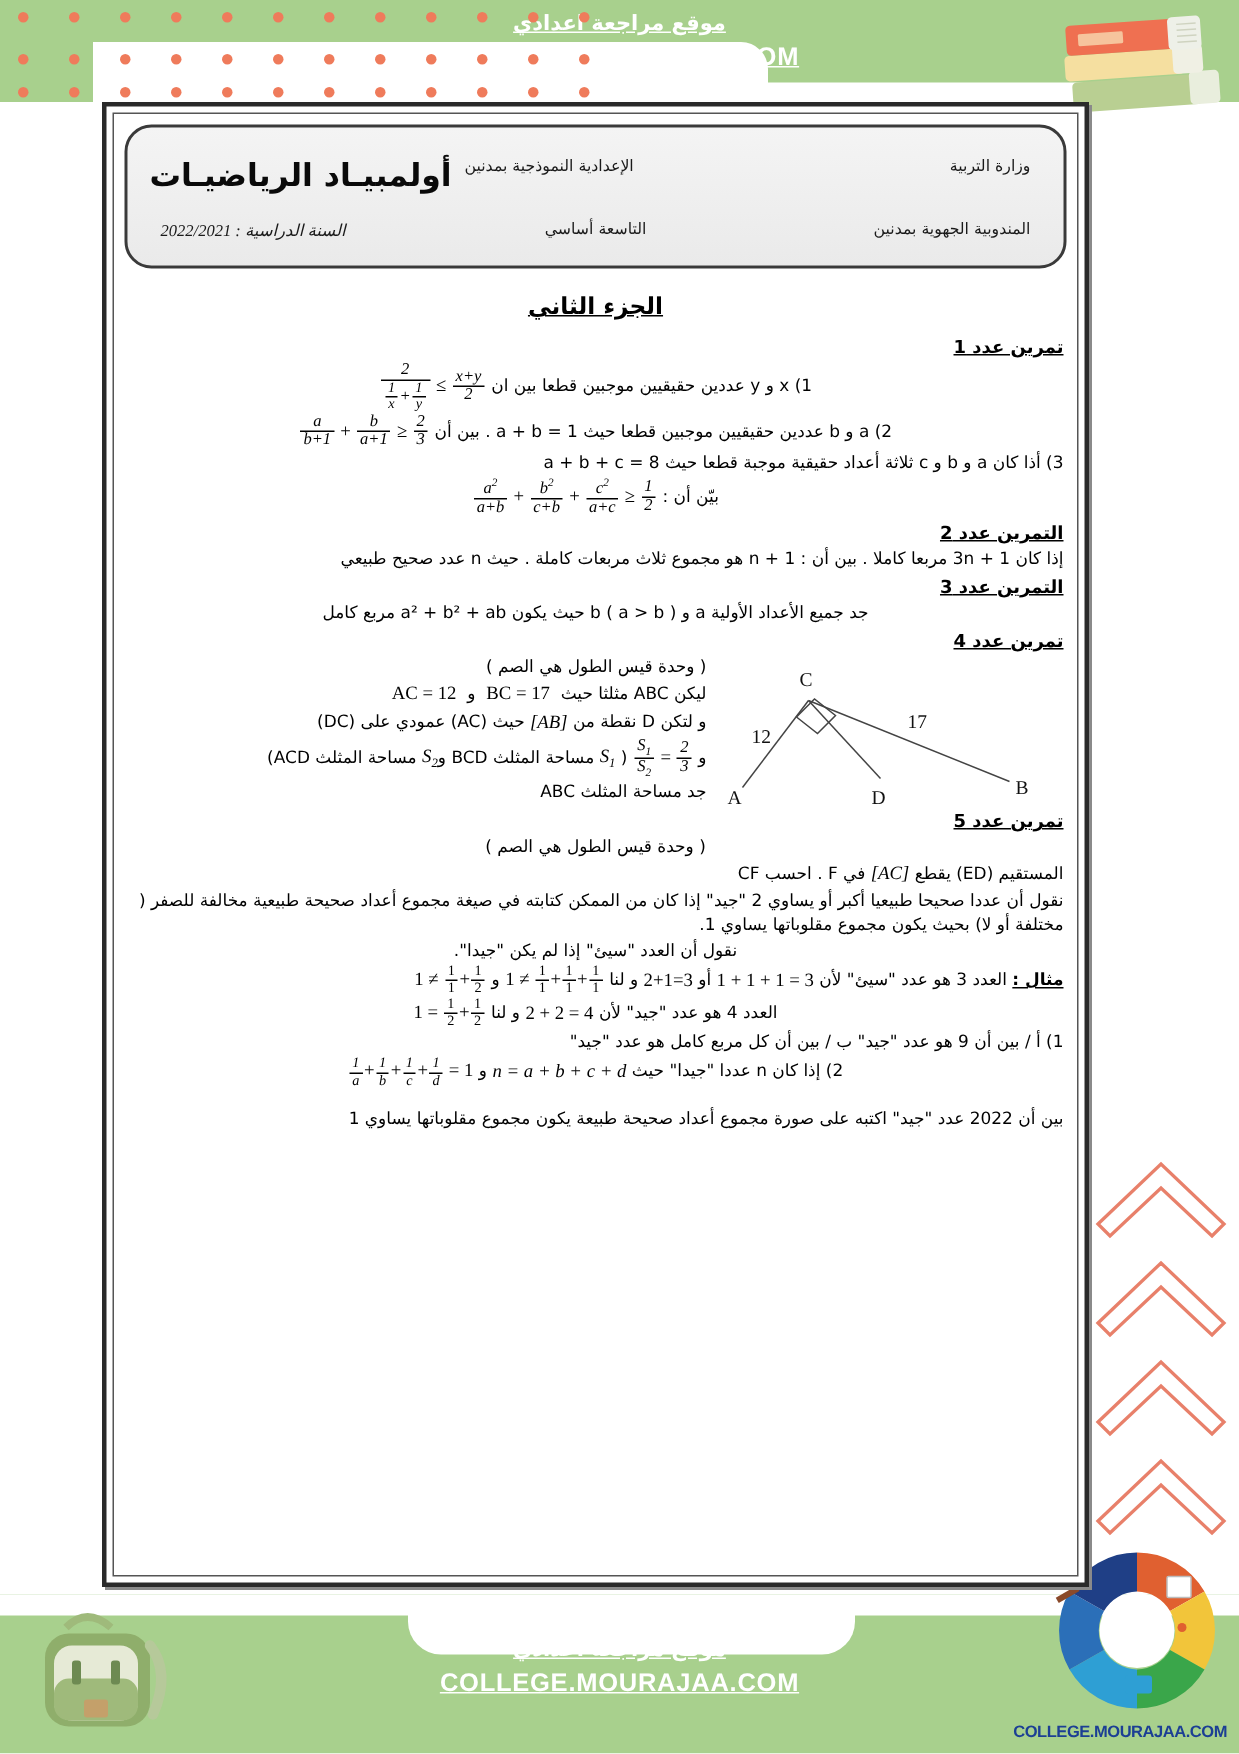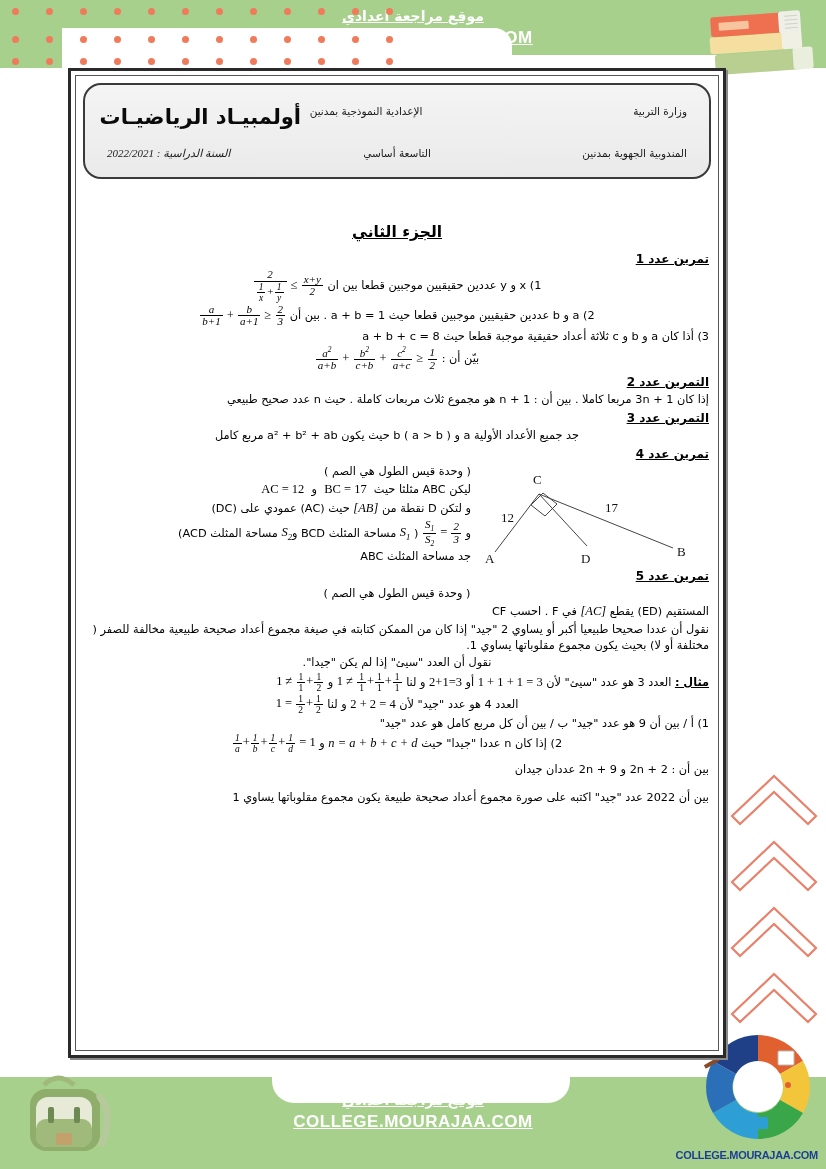--- a/index.html
+++ b/index.html
@@ -113,21 +113,21 @@
     font-size:21px; font-weight:bold; letter-spacing:1px;
     color:#0a0a0a;
   }
   .year { font-style:italic; font-family:"Liberation Serif", serif; font-size:11px; }
 
   
   .content {
     position:absolute; left:14px; top:120px; right:14px; bottom:8px;
     direction:rtl; text-align:right;
     font-family:"DejaVu Sans", sans-serif;
-    font-size:11.3px; color:#000; line-height:1.42;margin-top:28px;
+    font-size:11.3px; color:#000; line-height:1.42;
   }
   .part-title {
     text-align:center; font-size:15.5px; font-weight:bold;
     text-decoration:underline; margin:2px 0 8px 0;
   }
   .ex-head {
     font-size:12px; font-weight:bold; text-decoration:underline;
     margin:2px 0 1px 0; text-align:right;
   }
   .ln { margin:1px 0; }
@@ -395,21 +395,20 @@
 
     <div class="ln ctr">
       <span>2) إذا كان n عددا "جيدا" حيث</span>
       <span class="m">n = a + b + c + d</span>
       <span>و</span>
       <span class="m">
         <span class="frac"><span class="num">1</span><span class="den">a</span></span><span class="mu">+</span><span class="frac"><span class="num">1</span><span class="den">b</span></span><span class="mu">+</span><span class="frac"><span class="num">1</span><span class="den">c</span></span><span class="mu">+</span><span class="frac"><span class="num">1</span><span class="den">d</span></span><span class="mu"> = 1</span>
       </span>
     </div>
 
-    <div class="ln" style="margin-top:8px;">بين أن : 2n + 2 و 2n + 9 عددان جيدان</div>
 
 
     <div class="ln" style="margin-top:12px;">بين أن 2022 عدد "جيد" اكتبه  على صورة مجموع أعداد صحيحة طبيعة يكون مجموع مقلوباتها يساوي 1</div>
 
   </div>
 </div>
 
 <div style="position: absolute; left: 200px; top: 0px; width: 380px; height: 62px;">
     <div class="dot" style="left: 16px; top: 8px; background: rgb(239, 123, 91);"></div>
     <div class="dot" style="left: 16px; top: 36px; background: rgb(239, 123, 91);"></div>

